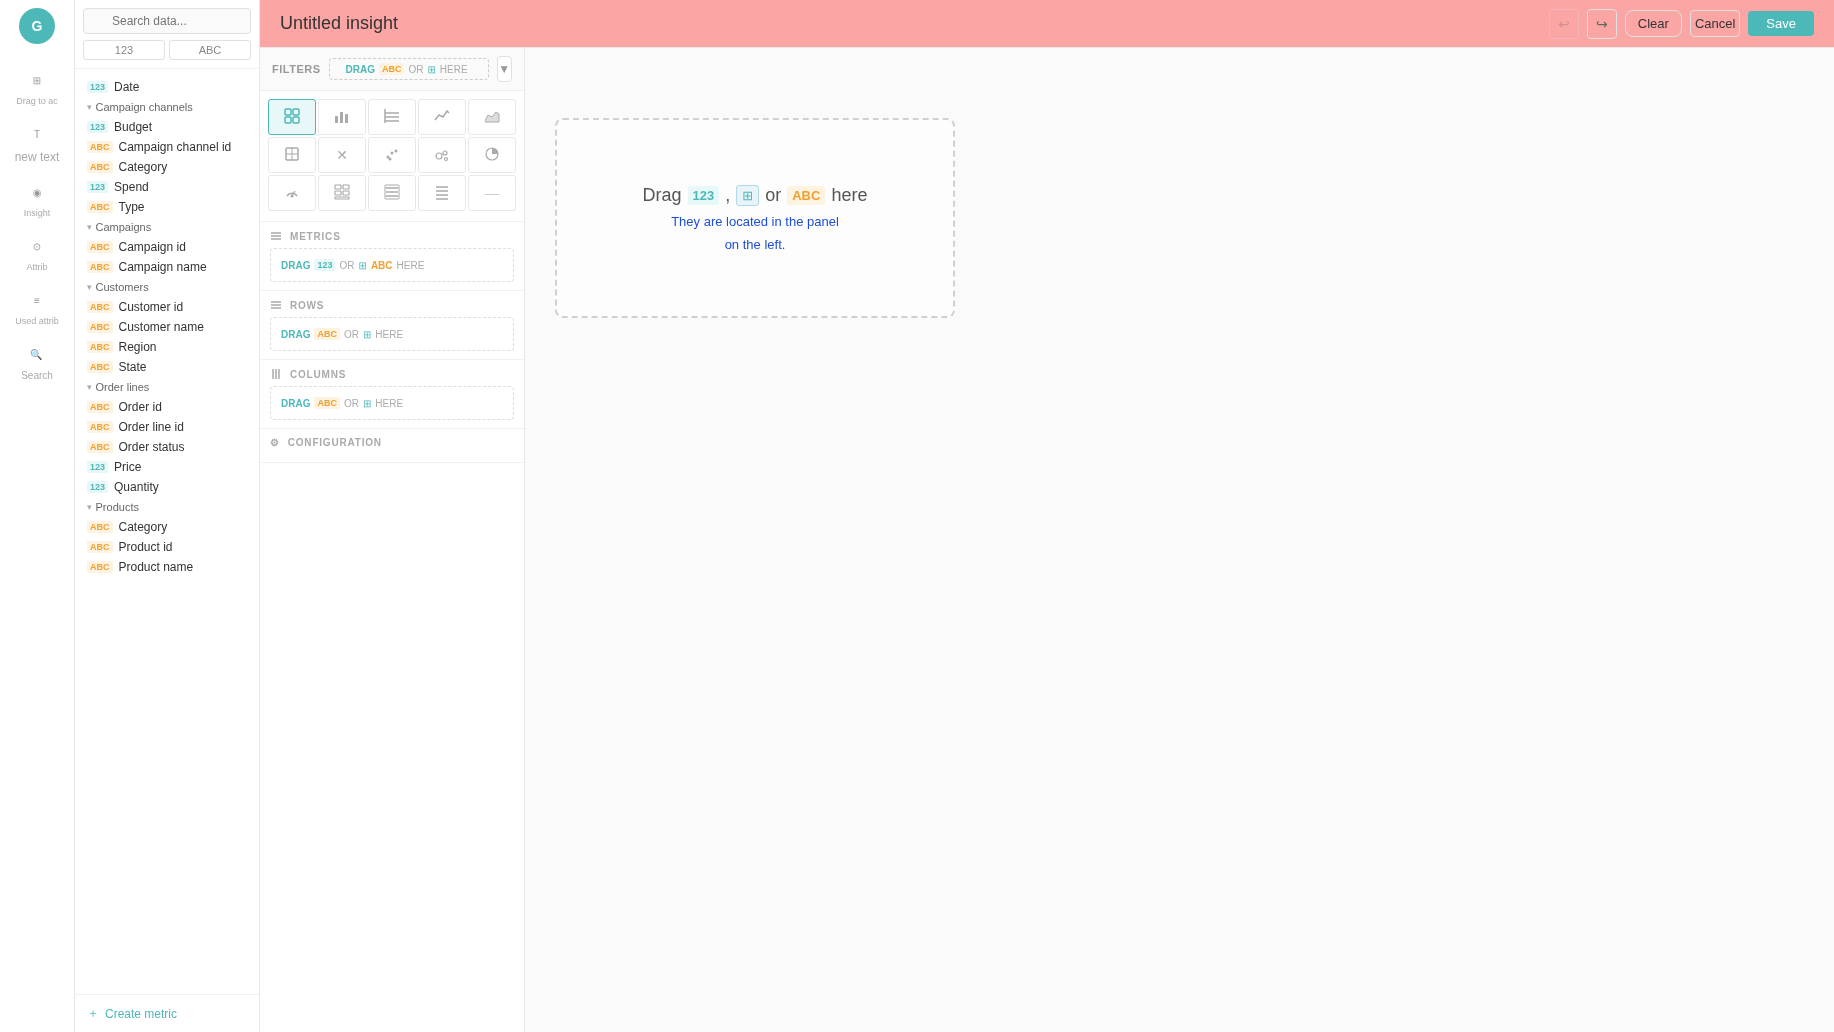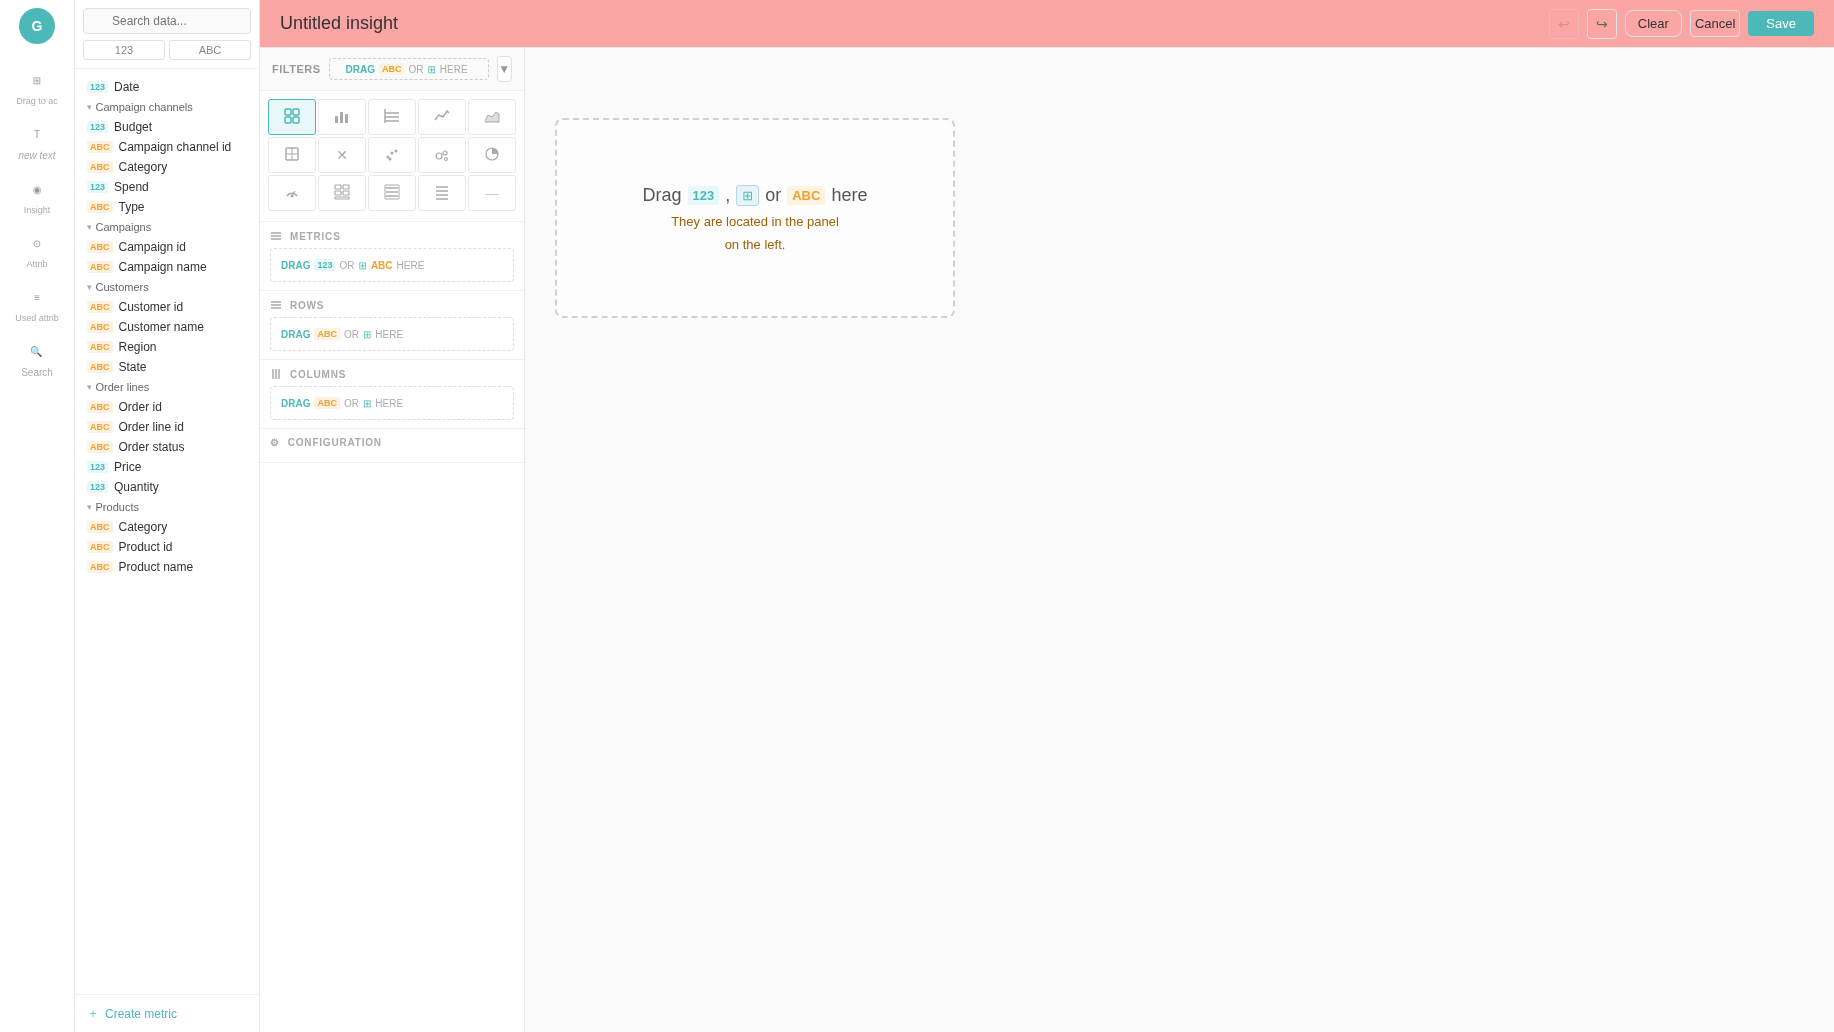--- a/index.html
+++ b/index.html
@@ -360,37 +360,37 @@
     }
     .empty-canvas-title {
       font-size: 18px;
       color: #555;
       display: flex;
       align-items: center;
       gap: 6px;
     }
     .empty-canvas-sub {
       font-size: 13px;
-      color: #a16207;
+      color: #1d4ed8;
     }
   </style>
 </head>
 <body>
 
 <div class="app-sidebar">
   <div class="app-logo">
     <span>G</span>
   </div>
   <div class="app-nav-item">
     <div class="app-nav-icon">⊞</div>
     <span style="font-size:9px;color:#aaa;text-align:center;">Drag to ac</span>
   </div>
   <div class="app-nav-item">
     <div class="app-nav-icon">T</div>
-    <span style="font-size:10px;color:#aaa;font-style:italic;">new text</span>
+    <span style="font-size:12px;color:#aaa;">new text</span>
   </div>
   <div class="app-nav-item">
     <div class="app-nav-icon">◉</div>
     <span style="font-size:9px;color:#aaa;">Insight</span>
   </div>
   <div class="app-nav-item">
     <div class="app-nav-icon">⊙</div>
     <span style="font-size:9px;color:#aaa;">Attrib</span>
   </div>
   <div class="app-nav-item">

